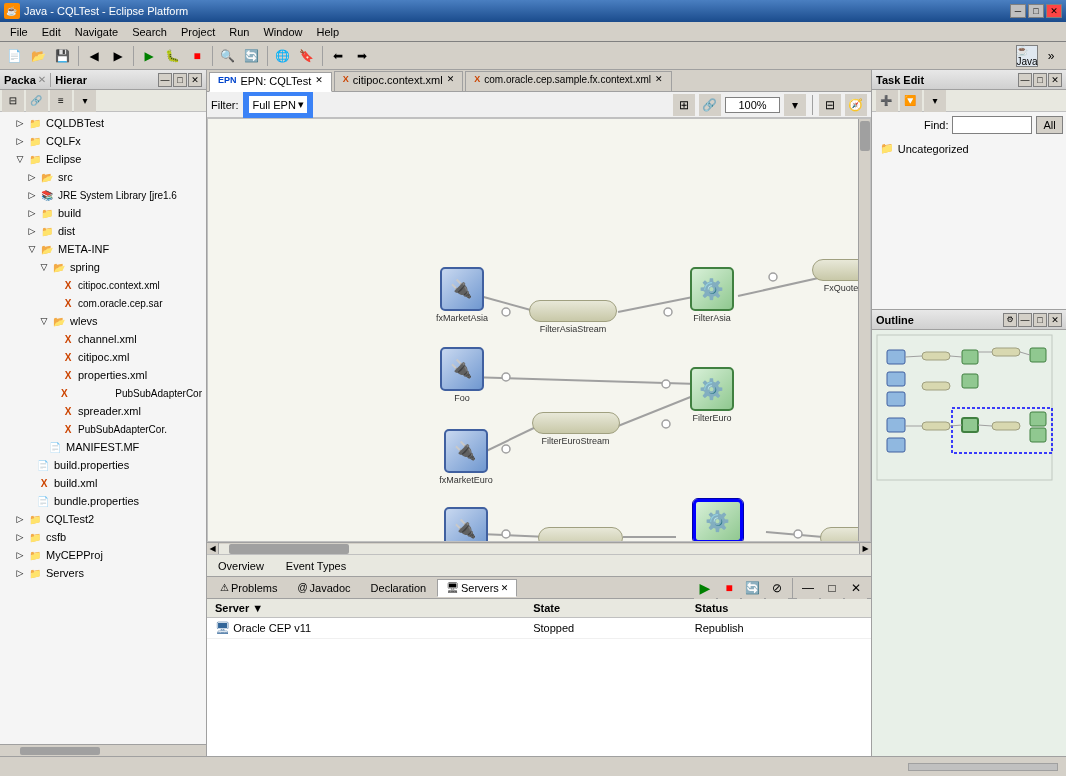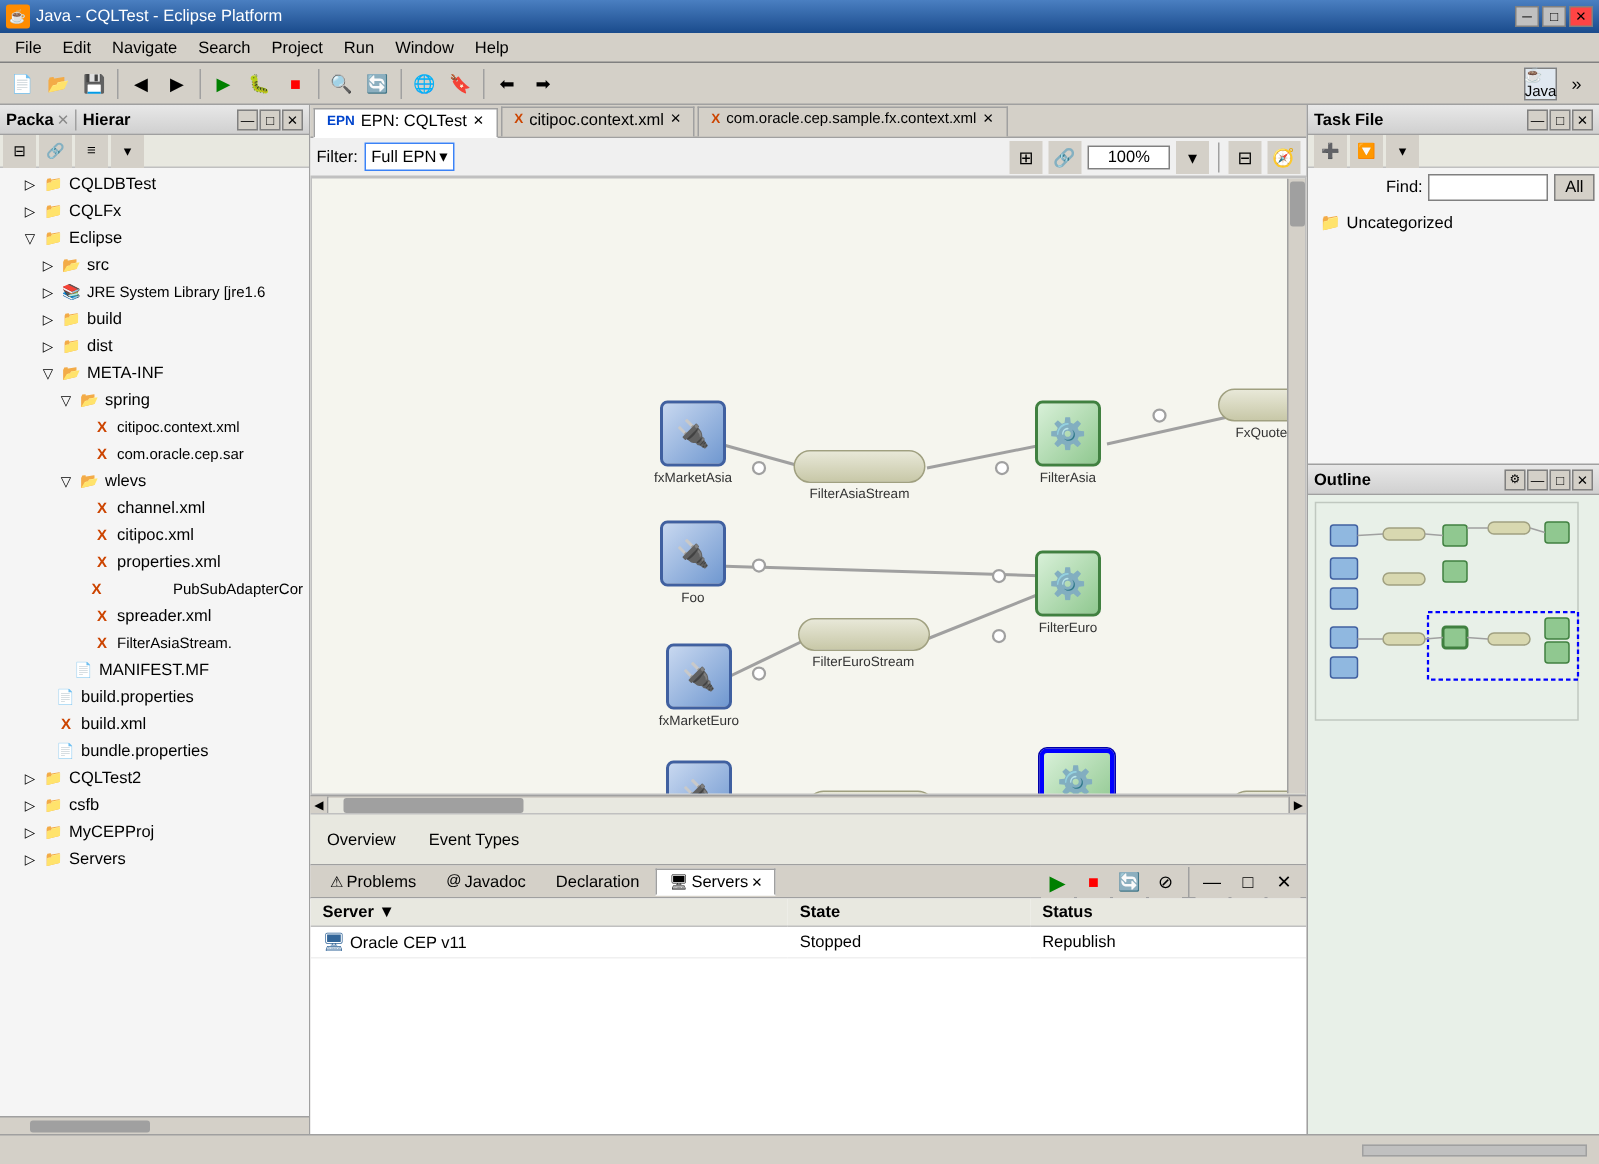--- a/index.html
+++ b/index.html
@@ -49,34 +49,34 @@
     
     
     .tab-bar { background: #d4d0c8; border-bottom: 1px solid #a0a0a0; display: flex; align-items: flex-end; height: 22px; padding: 0 2px; }
     .tab { padding: 2px 8px; border: 1px solid #a0a0a0; border-bottom: none; background: #d4d0c8; cursor: pointer; font-size: 11px; height: 20px; display: flex; gap: 4px; margin-right: 2px; }
     .tab.active { background: white; border-bottom: 1px solid white; margin-bottom: -1px; z-index: 1; }
     .tab-close { font-size: 9px; cursor: pointer; }
     
     
     .editor-toolbar { background: #f0f0f0; border-bottom: 1px solid #c0c0c0; height: 26px; display: flex; align-items: center; padding: 0 4px; gap: 4px; }
     .filter-label { font-size: 11px; }
-    .filter-dropdown { background: white; border: 1px solid #3b82f6; padding: 2px 4px; font-size: 11px; display: flex; align-items: center; gap: 2px; }
+    .filter-dropdown { background: white; border: 6px solid #3b82f6; padding: 2px 4px; font-size: 11px; display: flex; align-items: center; gap: 2px; }
     .zoom-input { width: 50px; background: white; border: 1px solid #808080; padding: 1px 4px; font-size: 11px; text-align: center; }
 
     
     .epn-canvas { flex: 1; background: #f8f8f0; overflow: hidden; position: relative; border: 1px solid #c0c0c0; }
     
     
     .epn-node { position: absolute; display: flex; flex-direction: column; align-items: center; width: 70px; }
     .epn-node-icon { width: 44px; height: 44px; background: linear-gradient(135deg, #e8f4e8, #a8d8a8); border: 2px solid #608060; border-radius: 6px; display: flex; align-items: center; justify-content: center; font-size: 20px; cursor: pointer; }
     .epn-node-icon.adapter { background: linear-gradient(135deg, #d8e8f8, #90b8e8); border-color: #4060a0; }
     .epn-node-label { font-size: 10px; text-align: center; margin-top: 2px; color: #333; max-width: 80px; word-wrap: break-word; }
 
     
-    .canvas-tabs { background: #e8e8e0; border-top: 1px solid #c0c0c0; height: 34px; display: flex; align-items: center; padding: 0 4px; gap: 8px; }
+    .canvas-tabs { background: #e8e8e0; border-top: 1px solid #c0c0c0; height: 22px; display: flex; align-items: center; padding: 0 4px; gap: 8px; }
     .canvas-tab { padding: 2px 6px; cursor: pointer; font-size: 11px; border: 1px solid transparent; }
 
     
     .right-panel { width: 195px; border-left: 1px solid #a0a0a0; background: #f5f5f5; display: flex; flex-direction: column; }
     .right-panel-top { height: 240px; border-bottom: 1px solid #a0a0a0; display: flex; flex-direction: column; }
     .right-panel-bottom { flex: 1; display: flex; flex-direction: column; }
     .outline-mini { flex: 1; background: #e8f0e8; position: relative; overflow: hidden; }
 
     
     .bottom-panel { height: 180px; border-top: 1px solid #a0a0a0; background: #f5f5f5; display: flex; flex-direction: column; }
@@ -276,21 +276,21 @@
       <div class="tree-item">
         <span style="width:44px"></span>
         <span style="width:8px;"></span>
         <span class="tree-icon" style="color:#cc4400; font-weight:bold;">X</span>
         <span class="tree-label">spreader.xml</span>
       </div>
       <div class="tree-item">
         <span style="width:44px"></span>
         <span style="width:8px;"></span>
         <span class="tree-icon" style="color:#cc4400; font-weight:bold;">X</span>
-        <span class="tree-label" style="font-size:10px;">FilterAsiaStream.</span>
+        <span class="tree-label" style="font-size:10px;">PubSubAdapterCor.</span>
       </div>
       <div class="tree-item">
         <span style="width:32px"></span>
         <span style="width:8px;"></span>
         <span class="tree-icon">📄</span>
         <span class="tree-label">MANIFEST.MF</span>
       </div>
       <div class="tree-item">
         <span style="width:20px"></span>
         <span style="width:8px;"></span>
@@ -557,21 +557,21 @@
           </tbody>
         </table>
       </div>
     </div>
   </div>
 
   <div class="right-panel">
 
     <div class="right-panel-top">
       <div class="panel-header">
-        <span class="panel-title">Task File</span>
+        <span class="panel-title">Task Edit</span>
         <div class="panel-controls">
           <div class="panel-btn">—</div>
           <div class="panel-btn">□</div>
           <div class="panel-btn">✕</div>
         </div>
       </div>
 
       <div style="background:#e8e8e0; border-bottom:1px solid #c0c0c0; height:22px; display:flex; align-items:center; padding:0 4px; gap:2px;">
         <div class="tb-btn" style="font-size:10px;">➕</div>
         <div class="tb-btn" style="font-size:10px;">🔽</div>

